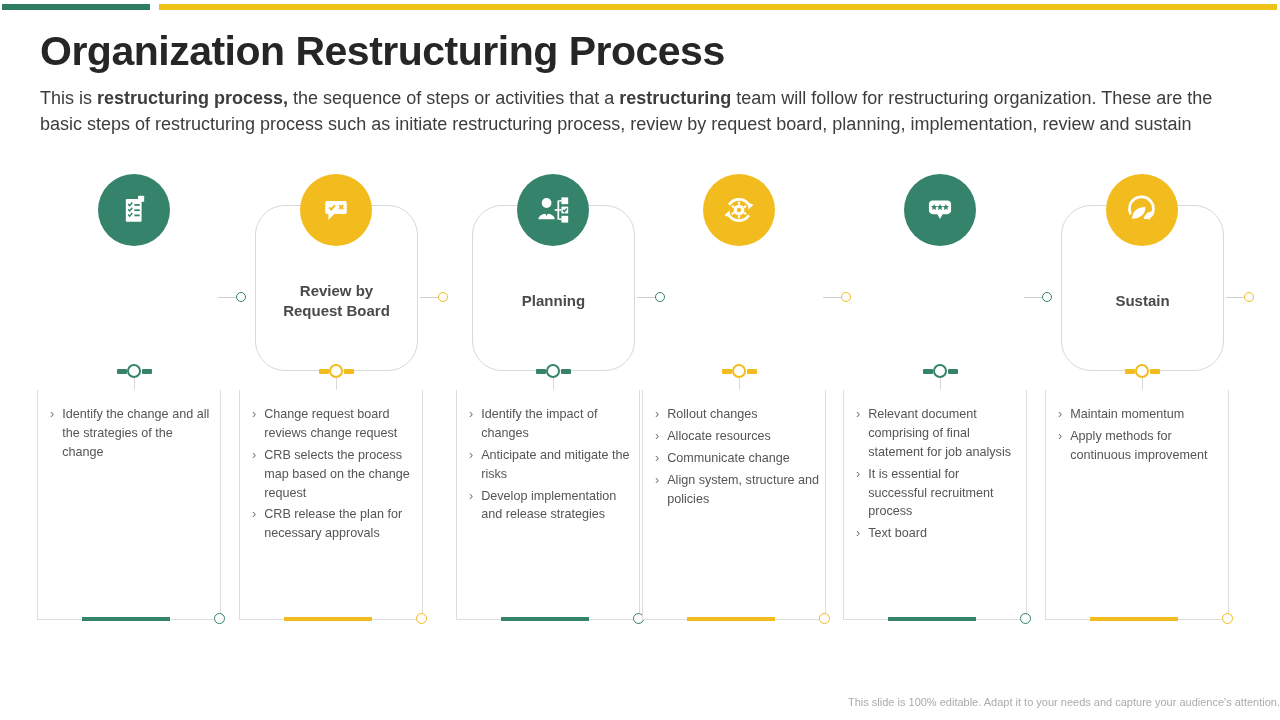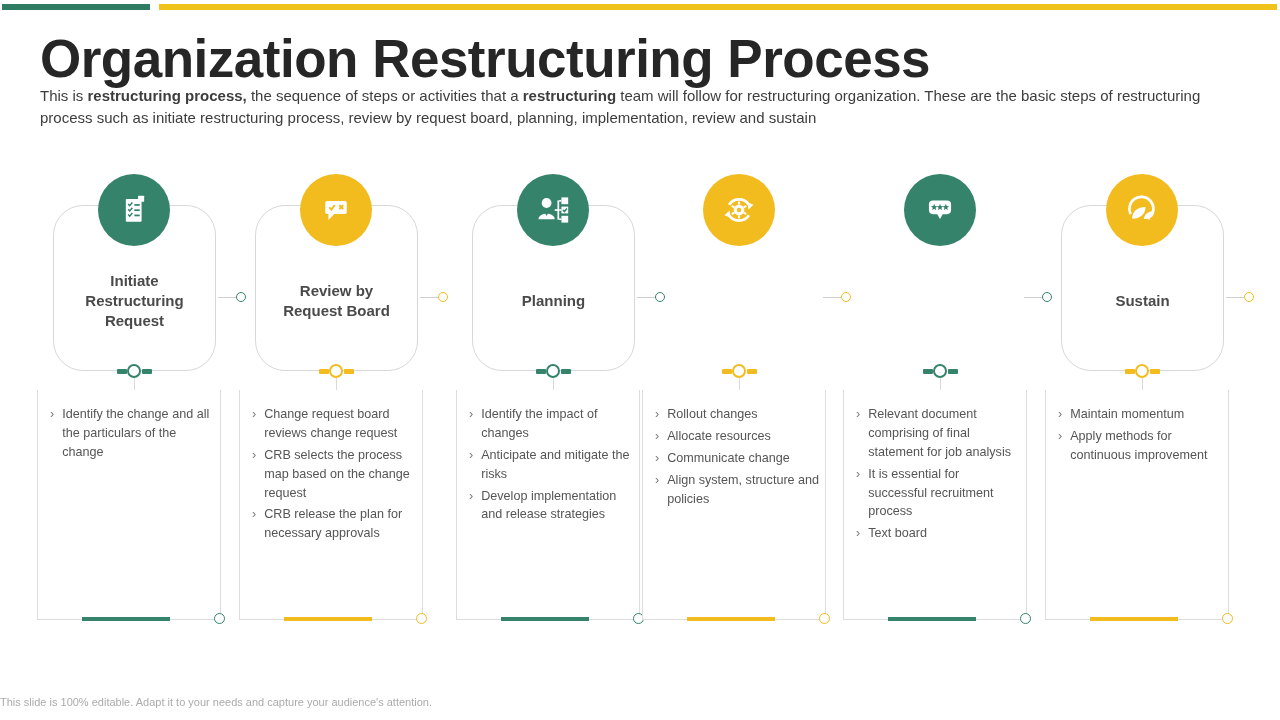--- a/index.html
+++ b/index.html
@@ -5,23 +5,23 @@
   * { margin:0; padding:0; box-sizing:border-box; }
   html,body { width:1280px; height:720px; background:#fff; font-family:"Liberation Sans", sans-serif; }
   .slide { position:relative; width:1280px; height:720px; background:#fff; overflow:hidden; }
 
   
   .bar { position:absolute; top:4px; height:6px; }
   .bar.g { left:2px; width:148px; background:#2E7D63; }
   .bar.y { left:159px; right:3px; background:#EFC31A; }
 
   
-  .title { position:absolute; left:40px; top:28px; font-size:53px; font-weight:700;
+  .title { position:absolute; left:40px; top:28px; font-size:41px; font-weight:700;
            color:#262626; letter-spacing:-0.5px; }
-  .intro { position:absolute; left:40px; top:85px; width:1180px; font-size:15px;
+  .intro { position:absolute; left:40px; top:85px; width:1180px; font-size:18px;
            line-height:1.45; color:#3d3d3d; }
   .intro b { font-weight:700; }
 
   
   .step { position:absolute; top:174px; width:184px; height:460px; }
   .step.green  { --c:#35836A; }
   .step.yellow { --c:#F2BC1E; }
 
   .circle { position:absolute; left:61px; top:0; width:72px; height:72px; border-radius:50%;
             background:var(--c); display:flex; align-items:center; justify-content:center; z-index:3; }
@@ -44,37 +44,34 @@
 
   .dbox { position:absolute; left:0; top:216px; width:184px; height:230px; background:#fff;
           border:1px solid #DDDDDD; border-top:none; }
   .dbox ul { list-style:none; padding:15px 5px 0 12px; }
   .dbox li { display:flex; gap:8px; font-size:12.6px; line-height:1.5; color:#555555; margin-bottom:3px; }
   .blt { color:#7a7a7a; flex:0 0 auto; }
   .d-bar { position:absolute; left:44px; bottom:-2px; width:88px; height:4px; background:var(--c); }
   .d-dot { position:absolute; right:-5px; bottom:-5px; width:11px; height:11px; border-radius:50%;
            background:#fff; border:1.5px solid var(--c); }
 
-  .footer { position:absolute; left:0; right:0; top:696px; text-align:left;
+  .footer { position:absolute; left:0; right:0; top:696px; text-align:right;
             font-size:11px; color:#ABABAB; }
 </style>
 </head>
 <body>
 
 <div class="slide">
   <div class="bar g"></div>
   <div class="bar y"></div>
 
   <div class="title">Organization Restructuring Process</div>
   <div class="intro"><span>This is </span><b>restructuring process,</b><span> the sequence of steps or activities that a </span><b>restructuring</b><span> team will follow for restructuring organization. These are the basic steps of restructuring process such as initiate restructuring process, review by request board, planning, implementation, review and sustain</span></div>
 
   <div class="step green" style="left:37px">
-    <div class="tbox">
-      <div class="step-title">Initiate Restructuring Request</div>
-    </div>
     <div class="circle">
       <svg width="42" height="42" viewBox="0 0 36 36">
         <rect x="11" y="8.5" width="13.5" height="19.5" rx="0.8" fill="#fff"></rect>
         <rect x="21.5" y="5.8" width="5.2" height="5.2" rx="0.5" fill="#fff"></rect>
         <path d="M13,12.8 l1.3,1.5 l2.3,-2.8" stroke="#35836A" stroke-width="1.3" fill="none"></path>
         <rect x="18.3" y="12.9" width="4.6" height="1.5" fill="#35836A"></rect>
         <path d="M13,17.3 l1.3,1.5 l2.3,-2.8" stroke="#35836A" stroke-width="1.3" fill="none"></path>
         <rect x="18.3" y="17.4" width="4.6" height="1.5" fill="#35836A"></rect>
         <path d="M13,21.8 l1.3,1.5 l2.3,-2.8" stroke="#35836A" stroke-width="1.3" fill="none"></path>
         <rect x="18.3" y="21.9" width="4.6" height="1.5" fill="#35836A"></rect>
@@ -84,21 +81,21 @@
     <div class="r-dot"></div>
     <div class="h-dash l"></div>
     <div class="h-dash r"></div>
     <div class="h-dot"></div>
     <div class="v-conn"></div>
     <div class="d-top"></div>
     <div class="dbox">
       <ul>
         <li>
             <span class="blt">›</span>
-            <span>Identify the change and all the particulars of the change</span>
+            <span>Identify the change and all the strategies of the change</span>
           </li>
       </ul>
       <div class="d-bar"></div>
       <div class="d-dot"></div>
     </div>
   </div>
 
   <div class="step yellow" style="left:239px">
     <div class="tbox">
       <div class="step-title">Review by Request Board</div>

